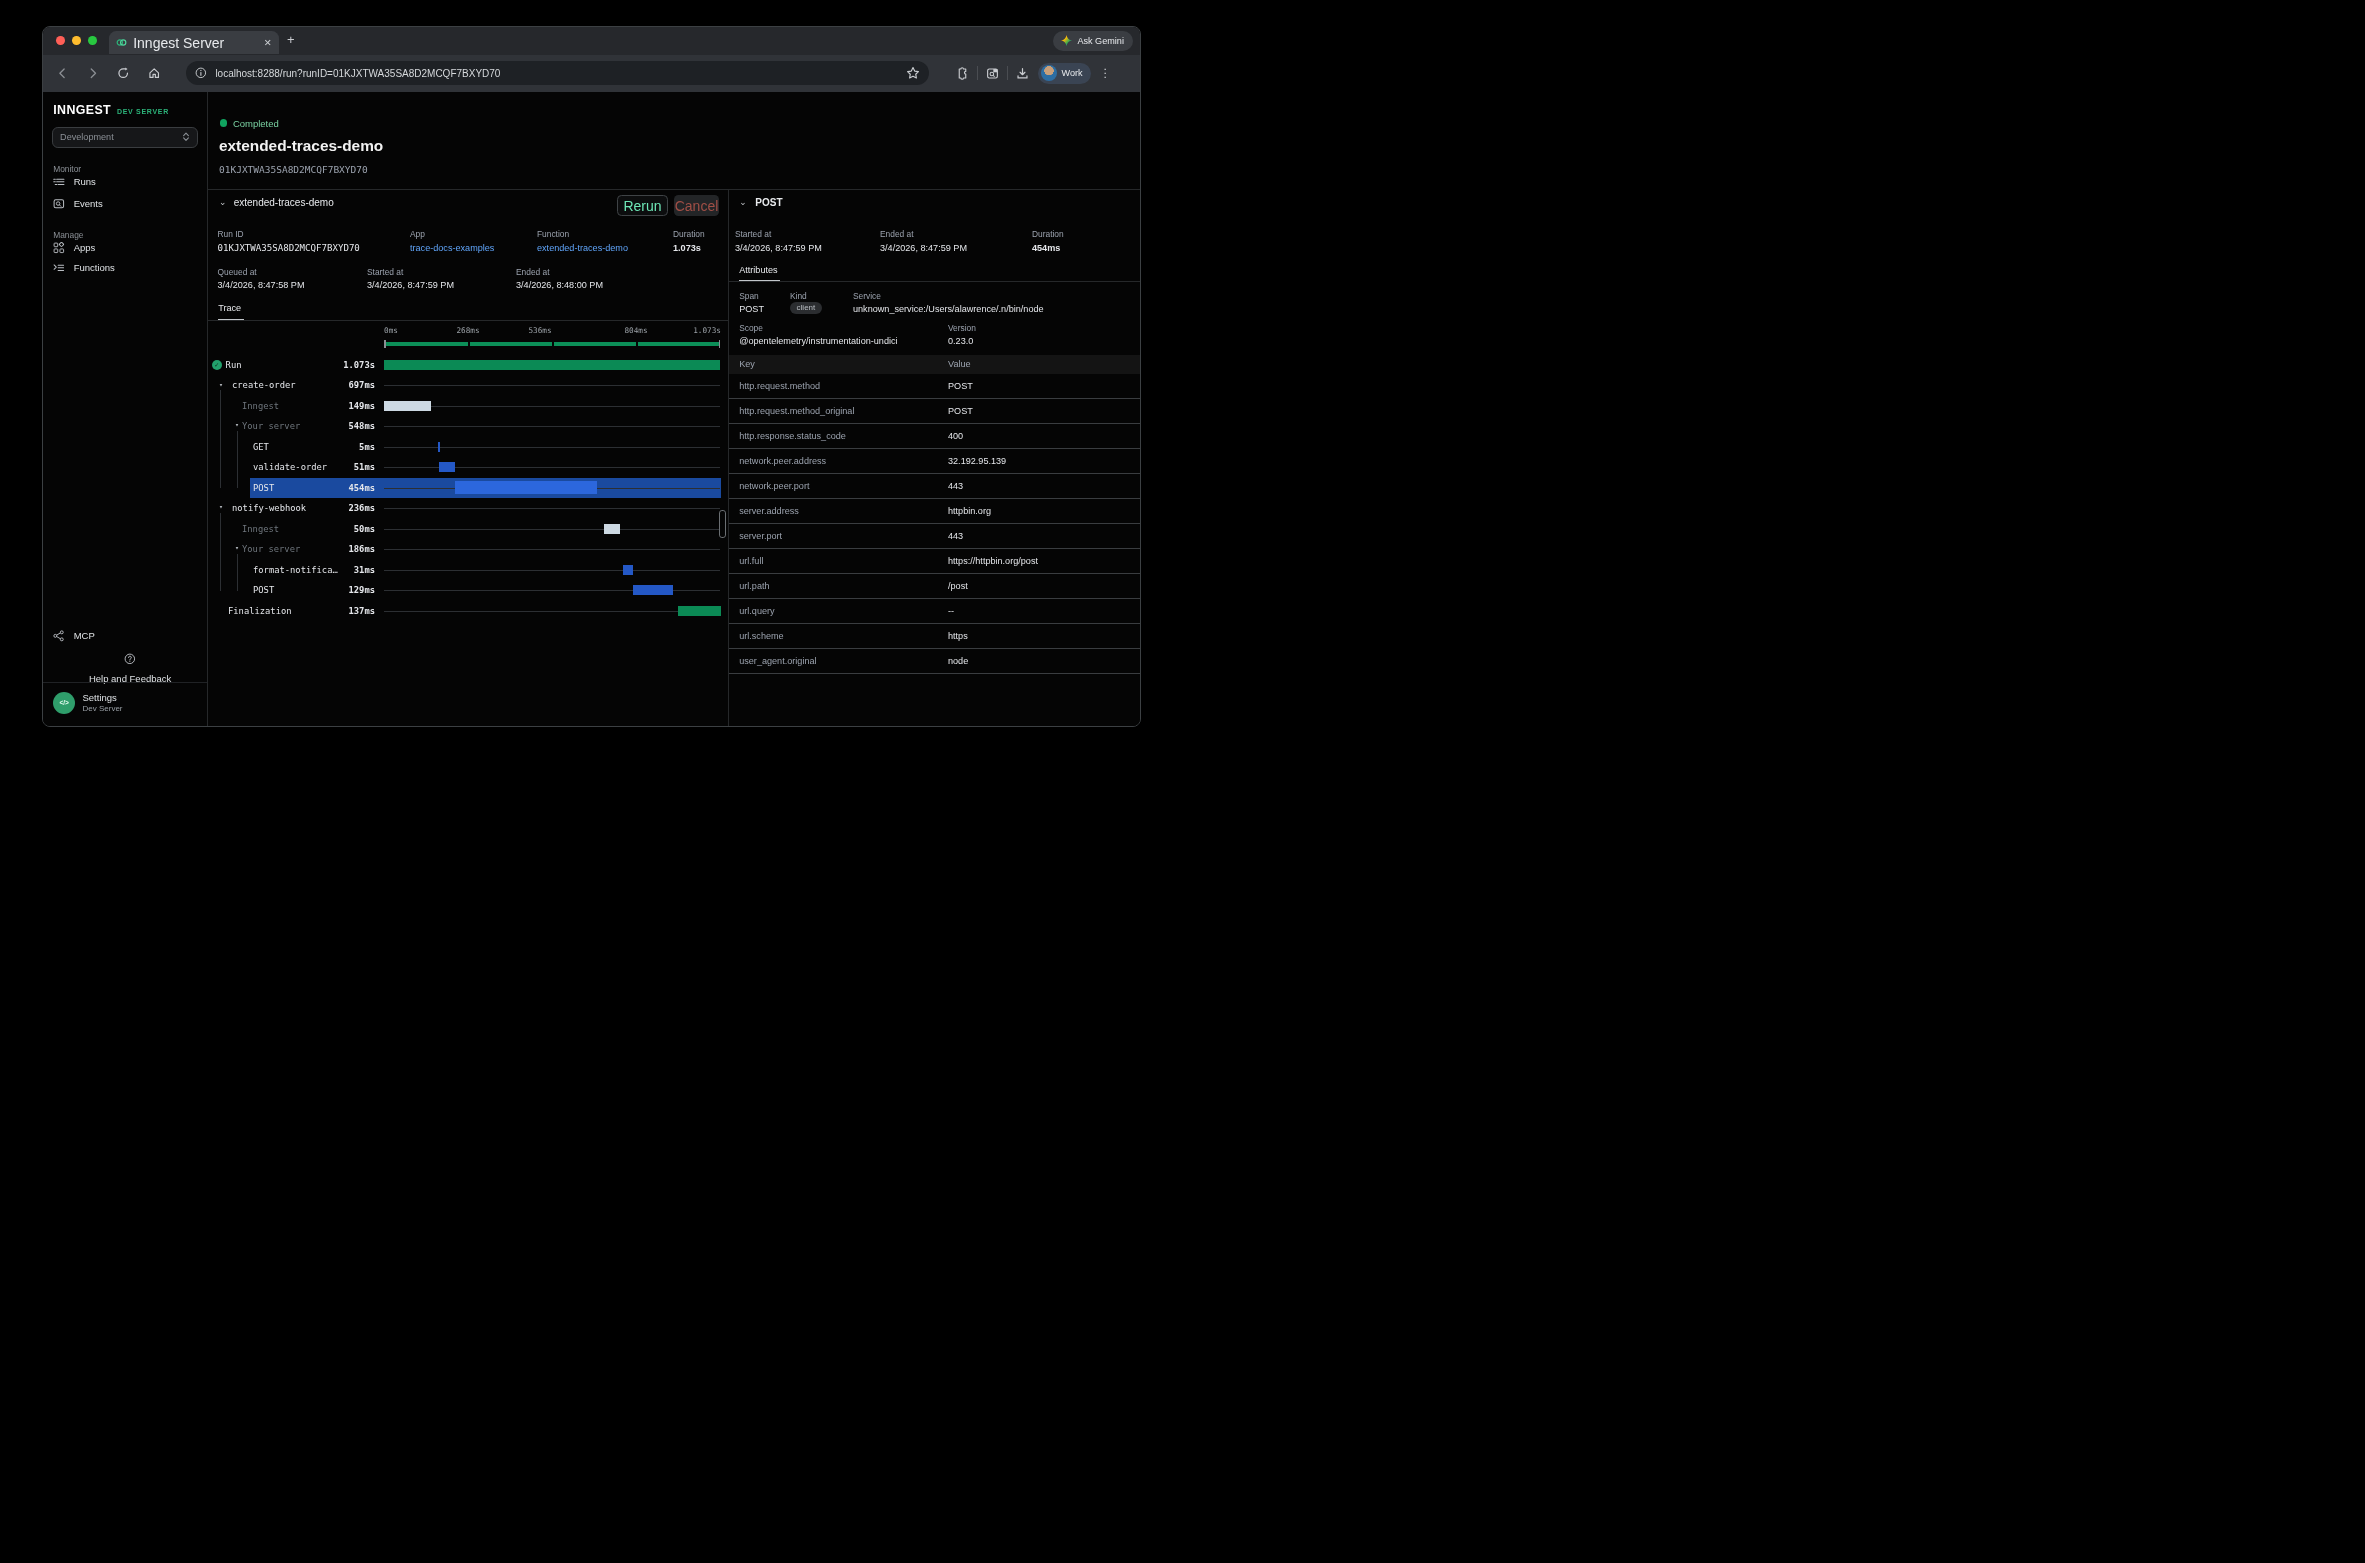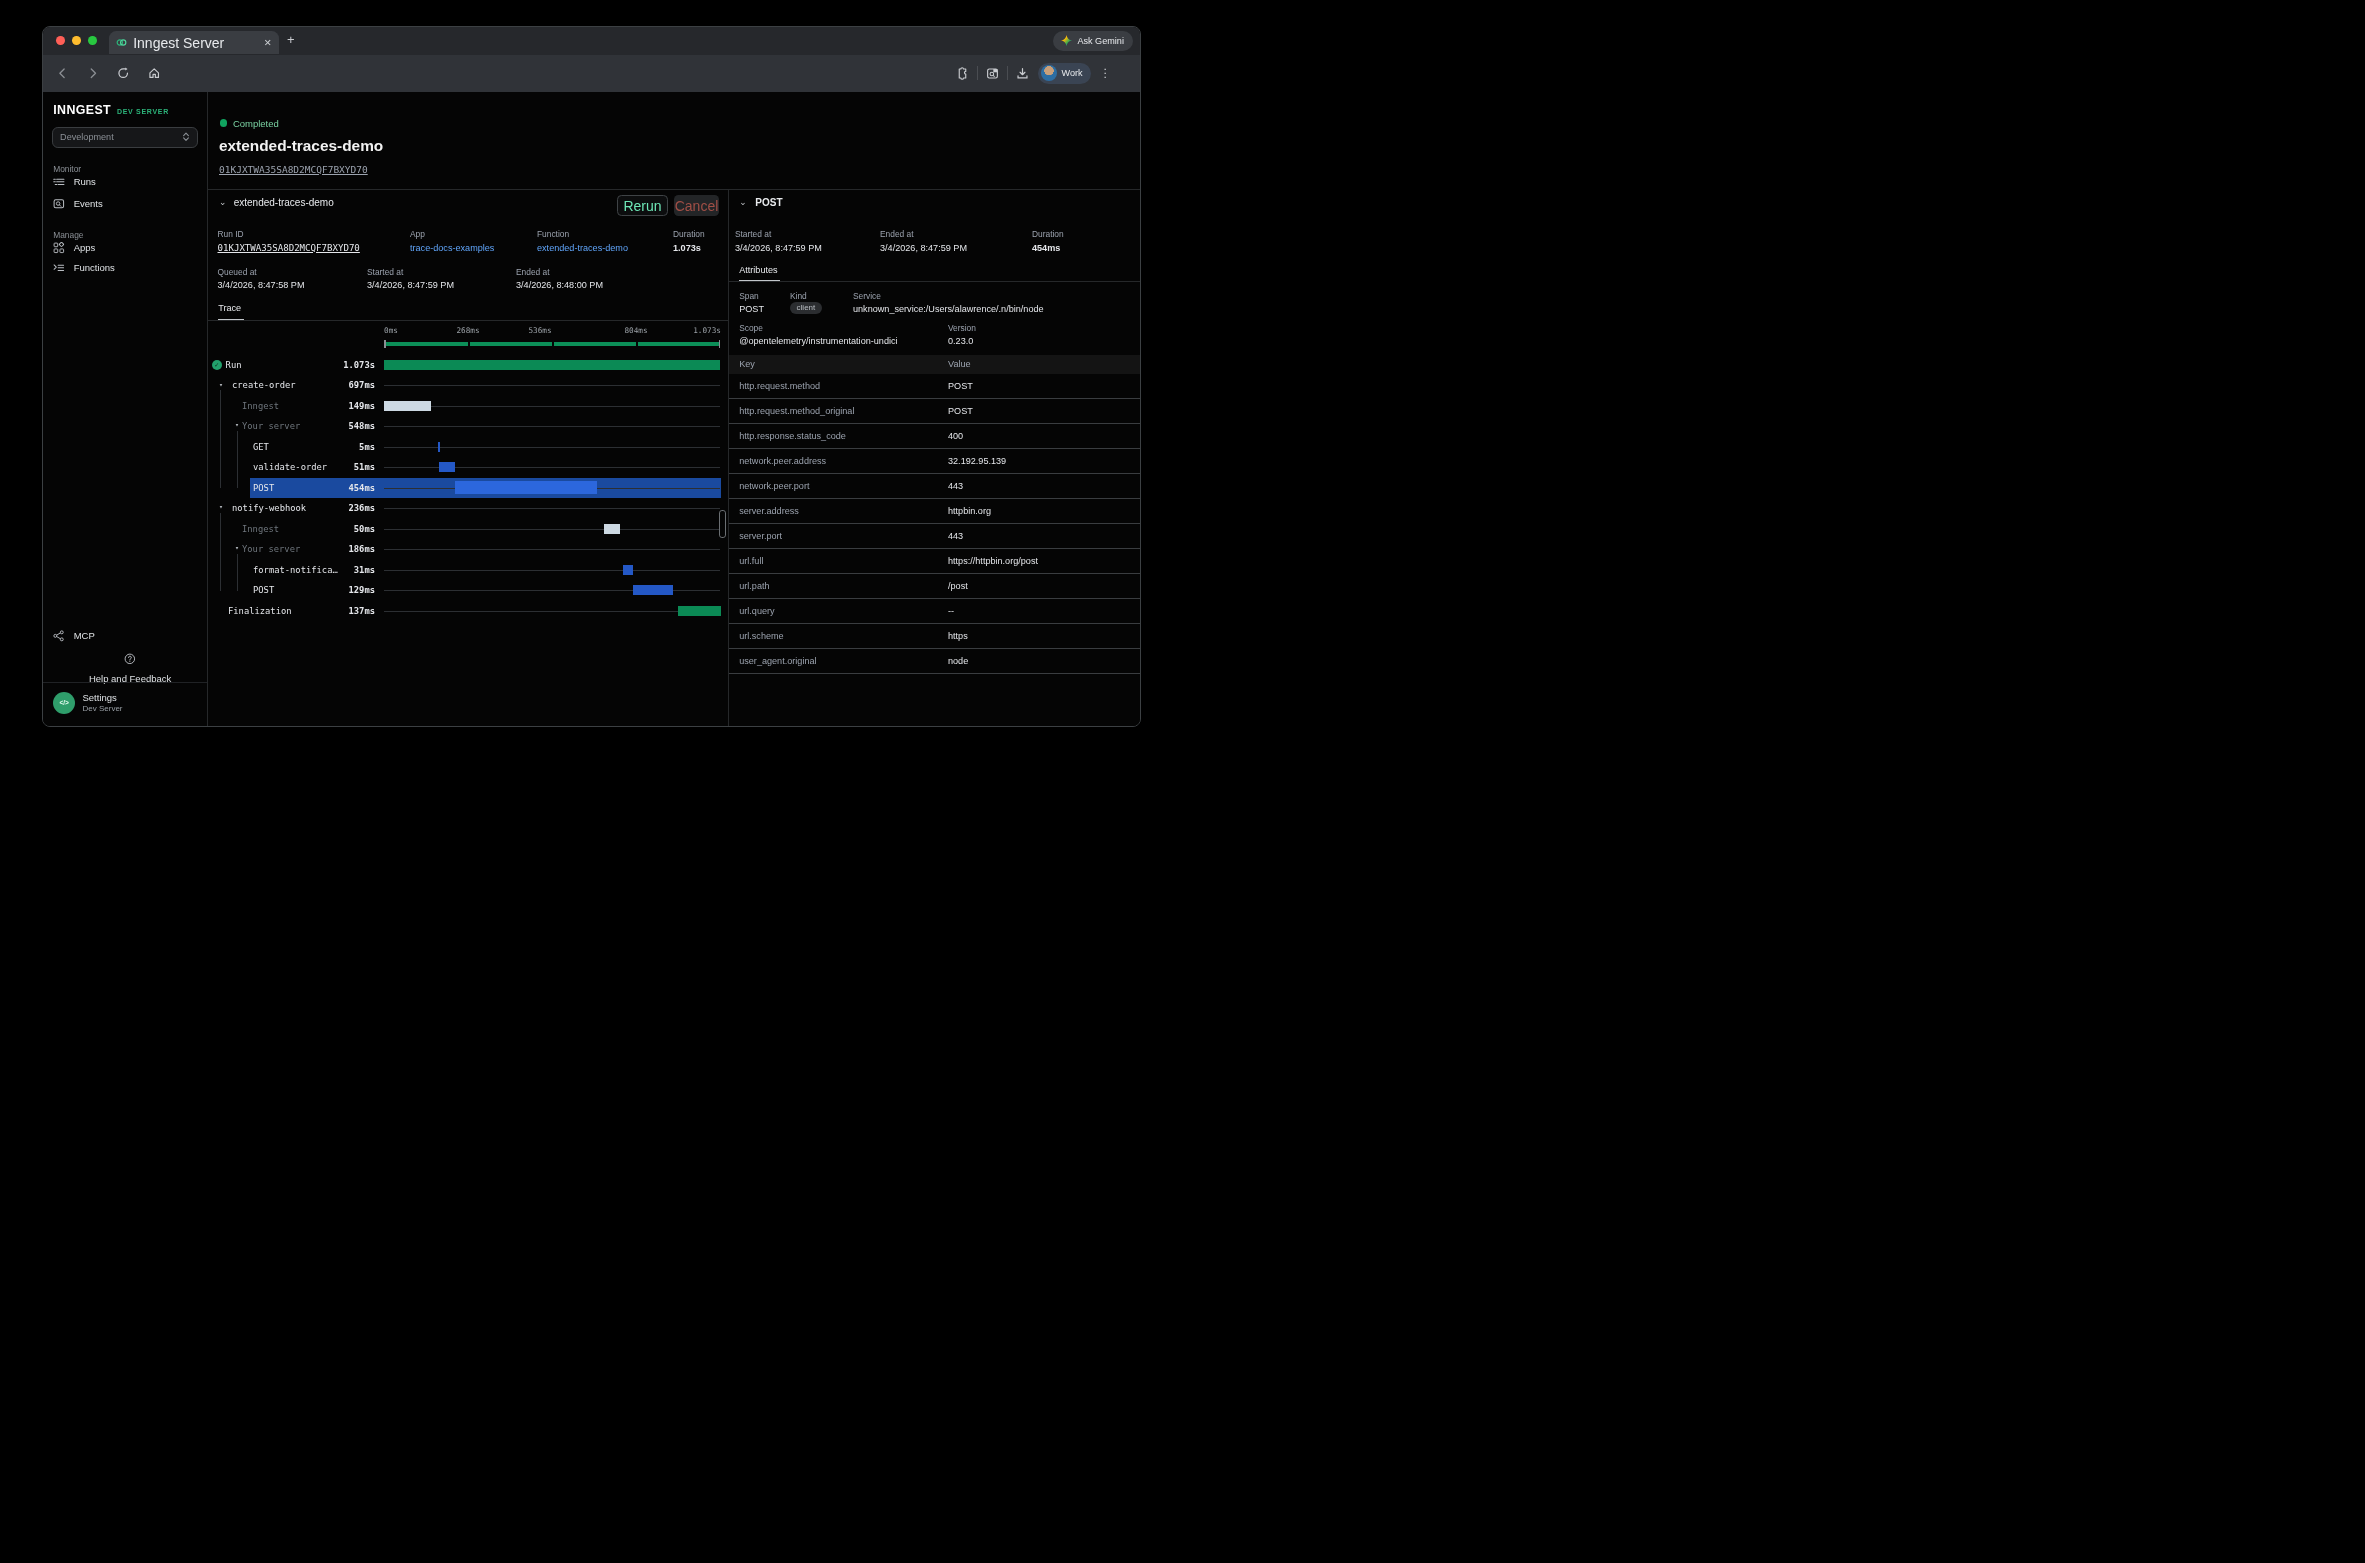--- a/index.html
+++ b/index.html
@@ -1,17 +1,17 @@
 <!DOCTYPE html>
 <html style="font-size:11.7px"><head>
 <meta charset="utf-8">
 <style>
   html,body{margin:0;padding:0;background:#000;width:1183px;height:782px;overflow:hidden;
     font-family:"Liberation Sans","DejaVu Sans",sans-serif;-webkit-font-smoothing:antialiased;}
-  .mono{font-family:"DejaVu Sans Mono","Liberation Mono",monospace;text-decoration:underline;}
+  .mono{font-family:"DejaVu Sans Mono","Liberation Mono",monospace;}
   .window{position:absolute;left:42px;top:25.6px;width:1099px;height:701px;background:#0a0a0a;
     border:0.7px solid #3c4043;border-radius:8px;overflow:hidden;box-sizing:border-box;}
   
   .tabstrip{position:relative;height:28px;background:#26282c;}
   .traffic{position:absolute;top:9.5px;width:8.8px;height:8.8px;border-radius:50%;}
   .tab{position:absolute;left:66px;top:4.4px;width:170px;height:23.4px;background:#3a3d42;
     border-radius:7.3px 7.3px 0 0;display:flex;align-items:center;padding:0 7.3px;box-sizing:border-box;gap:5.9px;}
   .tab-title{color:#e8eaed;font-size:14px;white-space:nowrap;overflow:hidden;flex:1;}
   .tab-close{color:#c9ccd0;font-size:9.5px;line-height:1;cursor:default;}
   .newtab{position:absolute;left:244px;top:5.9px;color:#c9ccd0;font-size:13px;}
@@ -155,20 +155,35 @@
       <svg width="12.4" height="12.4" viewBox="0 0 16 16">
           <path d="M13.5 8 A5.5 5.5 0 1 1 8 2.5 L11 2.5" fill="none" stroke="#c9ccd0" stroke-width="1.6" stroke-linecap="round"></path>
           <path d="M10.7 0.6 L13.6 2.5 L10.7 4.4 Z" fill="#c9ccd0"></path>
         </svg>
     </div>
     <div class="tb-ic" style="margin-left:10.2px">
       <svg width="12.4" height="12.4" viewBox="0 0 16 16">
           <path d="M2.5 7.5 L8 2.5 L13.5 7.5 L13.5 13.5 L9.5 13.5 L9.5 9.5 L6.5 9.5 L6.5 13.5 L2.5 13.5 Z" fill="none" stroke="#c9ccd0" stroke-width="1.5" stroke-linejoin="round"></path>
         </svg>
     </div>
+    <div class="urlbar">
+      <div class="url-info">
+        <svg width="11.7" height="11.7" viewBox="0 0 16 16">
+            <circle cx="8" cy="8" r="6.5" fill="none" stroke="#c9ccd0" stroke-width="1.3"></circle>
+            <rect x="7.3" y="7" width="1.5" height="5" fill="#c9ccd0"></rect>
+            <rect x="7.3" y="4" width="1.5" height="1.6" fill="#c9ccd0"></rect>
+          </svg>
+      </div>
+      <span class="url-text">localhost:8288/run?runID=01KJXTWA35SA8D2MCQF7BXYD70</span>
+      <div class="url-star">
+        <svg width="14" height="14" viewBox="0 0 16 16">
+            <path d="M8 1.8 L9.9 5.8 L14.2 6.4 L11.1 9.4 L11.9 13.7 L8 11.6 L4.1 13.7 L4.9 9.4 L1.8 6.4 L6.1 5.8 Z" fill="none" stroke="#c9ccd0" stroke-width="1.3" stroke-linejoin="round"></path>
+          </svg>
+      </div>
+    </div>
     <div class="tb-right" style="left:909px">
       <div class="tb-ic">
         <svg width="13" height="13" viewBox="0 0 16 16">
             <path d="M6 2.5 a1.6 1.6 0 0 1 3.2 0 L12 2.5 L12 5.4 a1.6 1.6 0 0 0 0 3.2 L12 13.5 L9.2 13.5 a1.6 1.6 0 0 1-3.2 0 L4 13.5 L4 2.5 Z" fill="none" stroke="#c9ccd0" stroke-width="1.4" stroke-linejoin="round"></path>
           </svg>
       </div>
       <div class="vsep"></div>
       <div class="tb-ic">
         <svg width="13" height="13" viewBox="0 0 16 16">
             <rect x="2" y="2.5" width="12" height="11" rx="2" fill="none" stroke="#c9ccd0" stroke-width="1.4"></rect>

